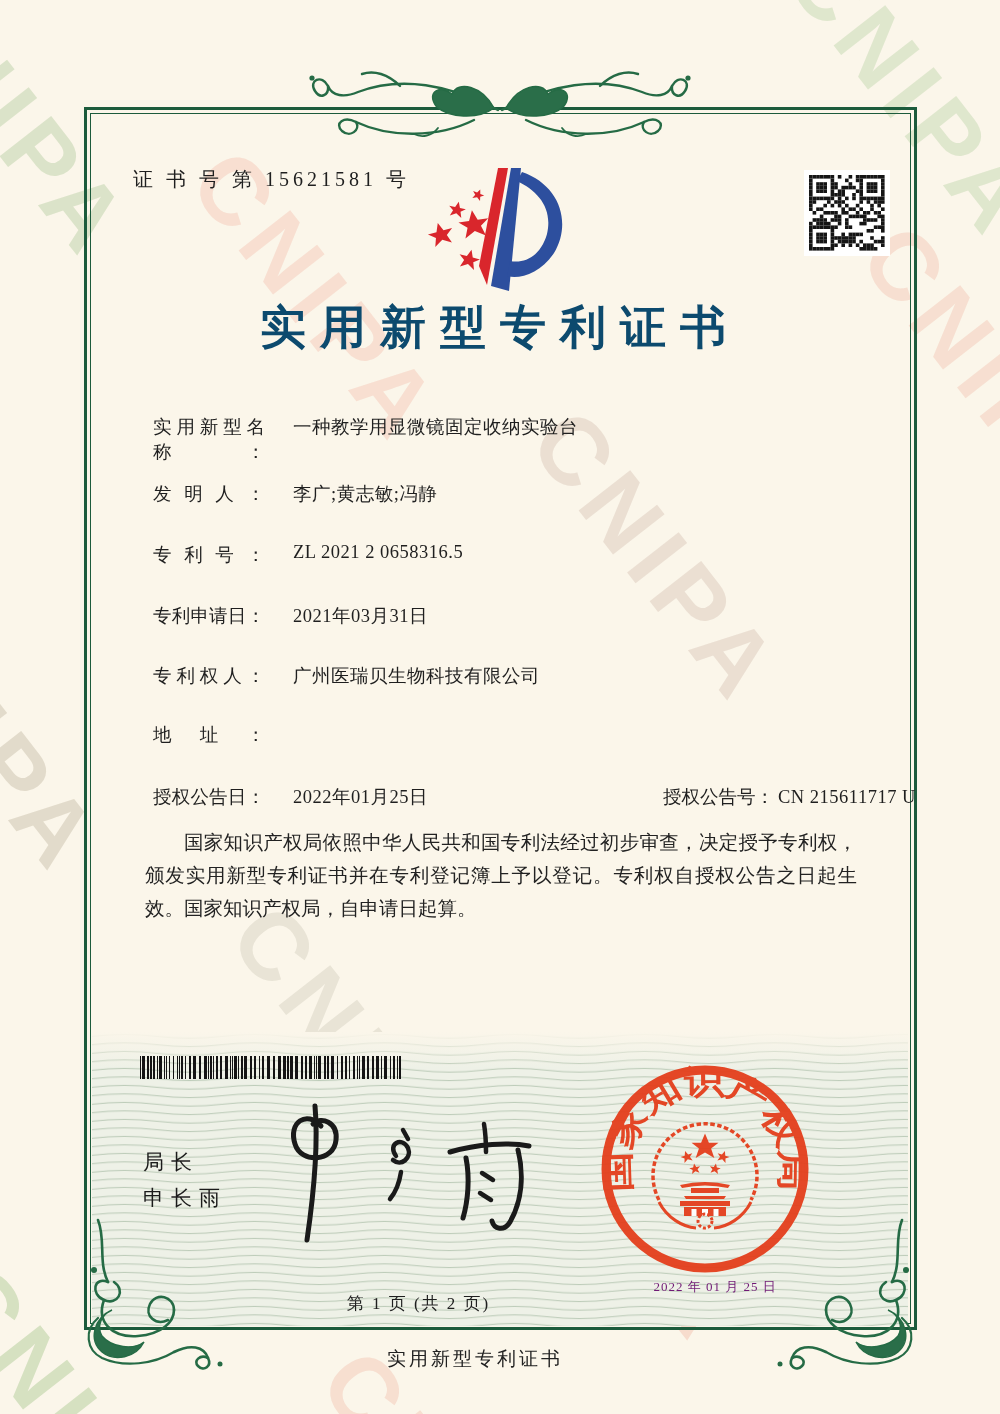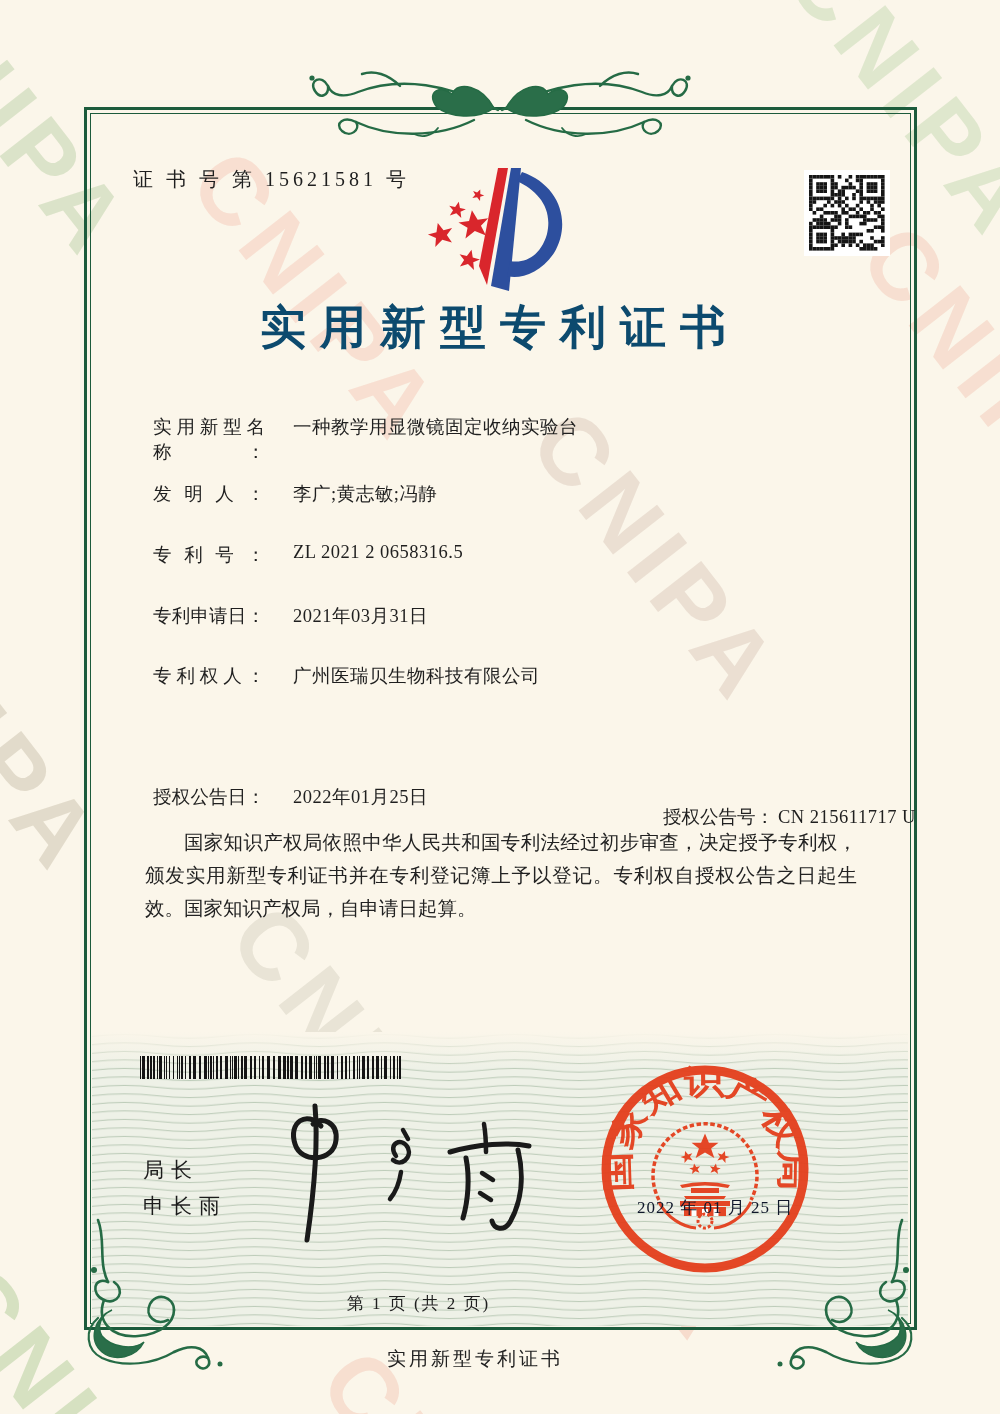--- a/index.html
+++ b/index.html
@@ -31,39 +31,39 @@
     position:absolute;left:0;top:297px;width:1000px;text-align:center;
     font-size:46px;font-weight:bold;letter-spacing:14px;color:#0c4a6e;z-index:2;
   }
   .frow{position:absolute;left:153px;font-size:18.5px;z-index:2;display:flex;}
   .flabel{
     display:inline-block;width:112px;text-align:justify;text-align-last:justify;
     -moz-text-align-last:justify;flex:0 0 112px;
   }
   .fvalue{margin-left:28px;letter-spacing:0.5px;}
   .fvalue.wrap{display:inline-block;width:576px;line-height:31px;}
-  .grant-extra{position:absolute;left:510px;top:0;white-space:nowrap;margin-top:20px;}
+  .grant-extra{position:absolute;left:510px;top:0;white-space:nowrap;}
   .bodytext{
     position:absolute;left:145px;top:826px;width:712px;z-index:2;
     font-size:19.5px;line-height:33px;text-align:justify;color:#222;
   }
   .bodytext p{margin:0;text-indent:2em;}
   
   .waves-wrap{position:absolute;left:92px;top:1032px;width:816px;height:294px;z-index:1;}
   .waves-fade{position:absolute;left:0;top:0;width:100%;height:36px;
     background:linear-gradient(#fbf6ea,rgba(251,246,234,0));}
   .barcode{position:absolute;left:140px;top:1056px;width:266px;height:23px;z-index:2;}
   .director{position:absolute;left:143px;z-index:2;
     font-family:"Liberation Sans","DejaVu Sans",sans-serif;
-    font-size:21px;letter-spacing:7px;color:#1b1b1b;margin-top:8px;}
+    font-size:21px;letter-spacing:7px;color:#1b1b1b;}
   .sig{position:absolute;left:255px;top:1100px;z-index:2;}
   .seal{position:absolute;left:598px;top:1062px;z-index:3;}
   .seal-date{
-    position:absolute;left:620px;top:1196px;width:190px;text-align:center;z-index:4;
-    font-size:17px;letter-spacing:1px;color:#0f172a;white-space:nowrap;
+    position:absolute;left:620px;top:1278px;width:190px;text-align:center;z-index:4;
+    font-size:13px;letter-spacing:1px;color:#701a75;white-space:nowrap;
   }
   .pageno{position:absolute;left:84px;top:1292px;width:669px;text-align:center;
     font-size:17px;letter-spacing:2px;z-index:2;}
   .contnote{position:absolute;left:0;top:1346px;width:950px;text-align:center;
     font-size:19px;letter-spacing:3px;z-index:2;color:#222;}
   .orn{position:absolute;z-index:2;pointer-events:none;}
   .qr{position:absolute;left:804px;top:170px;z-index:2;}
   .logo{position:absolute;left:420px;top:165px;z-index:2;}
 </style>
 </head>
@@ -374,20 +374,21 @@
 </div>
 <div class="frow" style="top:603px">
   <span class="flabel">专利申请日：</span>
   <span class="fvalue">2021年03月31日</span>
 </div>
 <div class="frow" style="top:663px">
   <span class="flabel">专利权人：</span>
   <span class="fvalue">广州医瑞贝生物科技有限公司</span>
 </div>
 <div class="frow" style="top:722px">
+  <span class="flabel">地址：</span>
 </div>
 <div class="frow" style="top:784px;width:712px">
   <span class="flabel">授权公告日：</span>
   <span class="fvalue">2022年01月25日</span>
   <span class="grant-extra">
     <span>授权公告号：</span><span class="fvalue" style="margin-left:4px">CN 215611717 U</span>
   </span>
 </div>
 
 <div class="bodytext">

